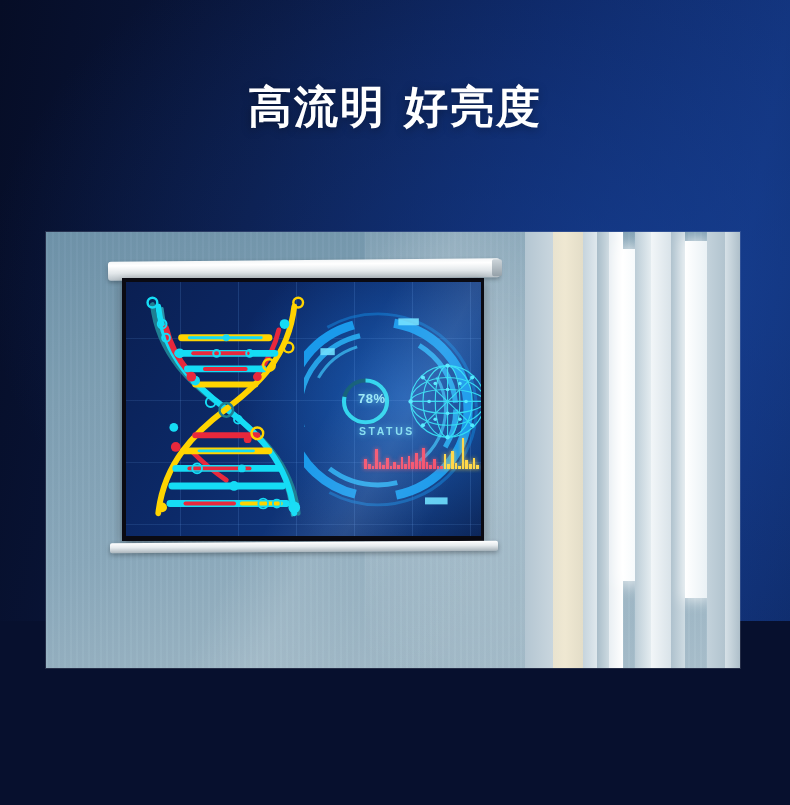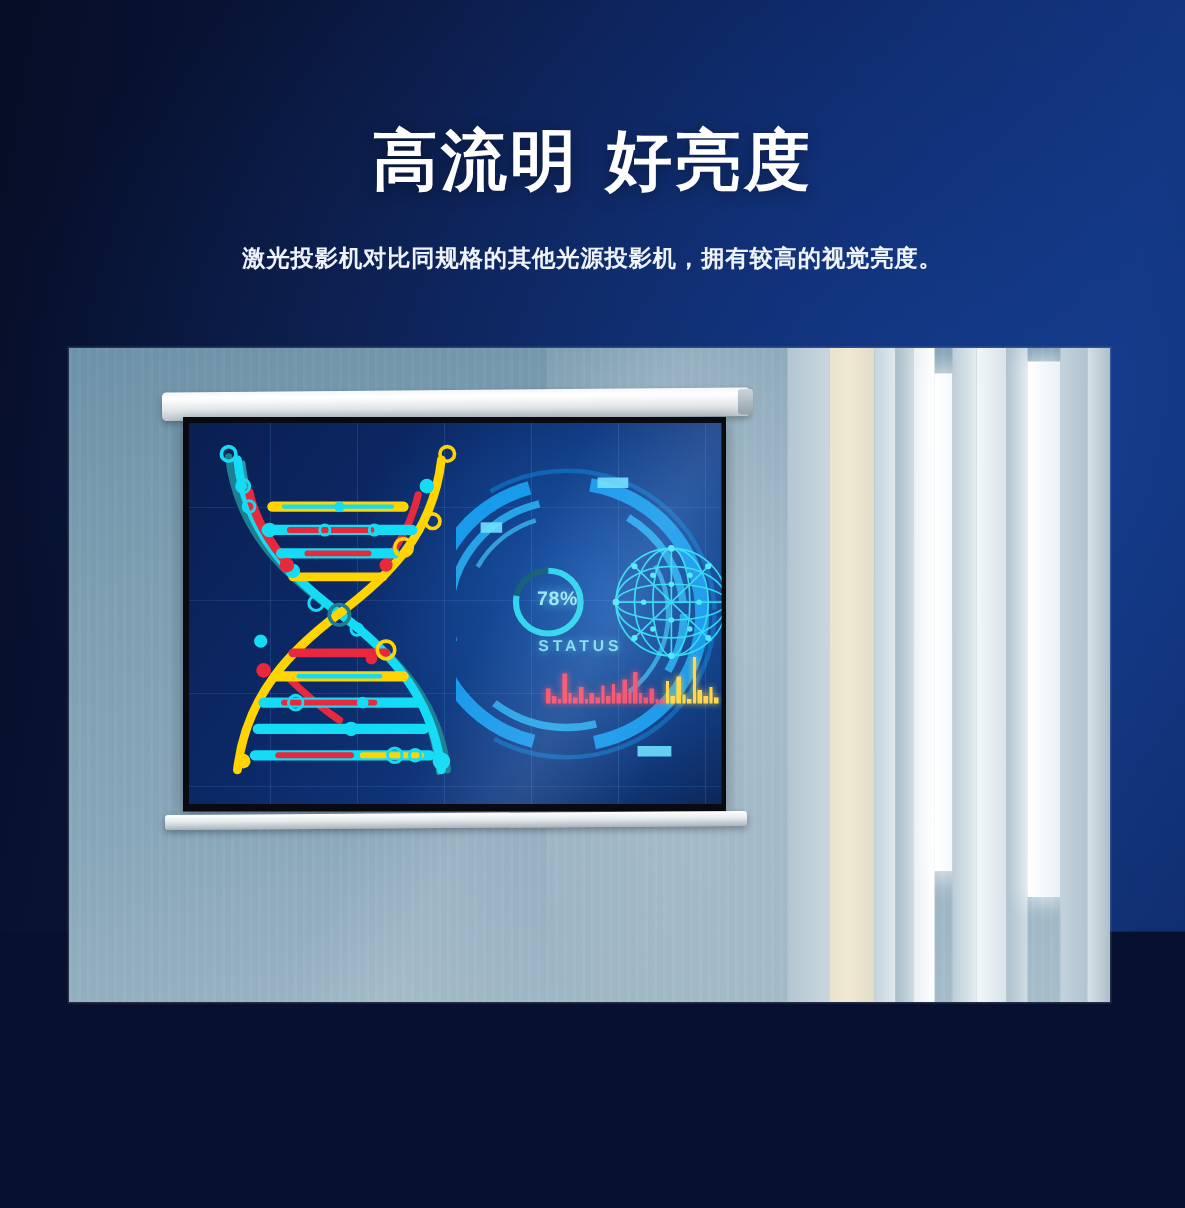--- a/index.html
+++ b/index.html
@@ -173,21 +173,20 @@
 </style>
 </head>
 <body>
 
 <div id="page">
 
   <div class="headline">
     <span>高流明</span><span class="gap"></span><span>好亮度</span>
   </div>
 
-  <div class="subtitle">激光投影机对比同规格的其他光源投影机，拥有较高的视觉亮度。</div>
 
   <div class="photo">
 
     <div class="wall"></div>
     <div class="wall-glow"></div>
 
     <div class="window-col">
       <div class="strip" style="left:0px;width:28px;background:linear-gradient(90deg,#b4c6d2,#c9d6de);"></div>
       <div class="strip" style="left:28px;width:30px;background:linear-gradient(90deg,#e9e3cf 0%,#efe8d2 40%,#e3ddc8 100%);"></div>
       <div class="strip" style="left:58px;width:14px;background:linear-gradient(90deg,#c6d4dd,#dfe8ed);"></div>

